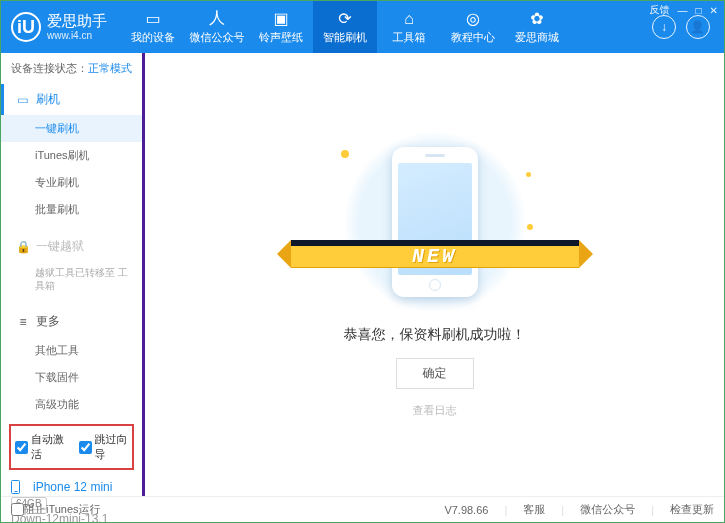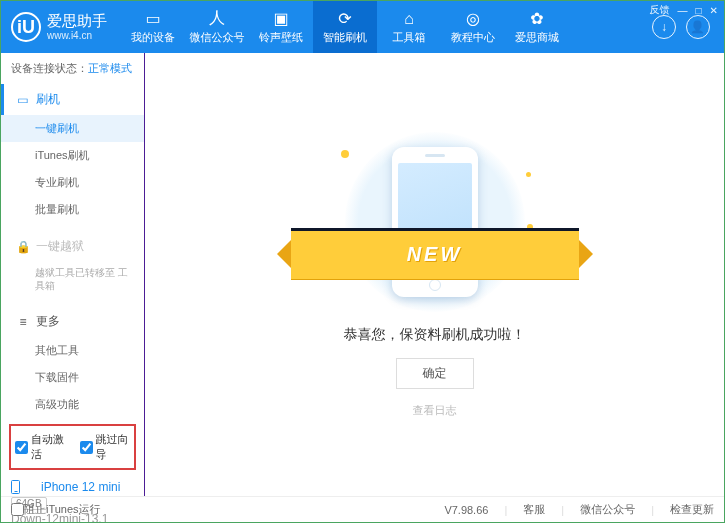--- a/index.html
+++ b/index.html
@@ -17,57 +17,57 @@
 .logo-text .url { font-size: 10px; opacity: 0.85; }
 .nav { display: flex; flex: 1; }
 .nav-item { width: 64px; display: flex; flex-direction: column; align-items: center; justify-content: center; gap: 2px; font-size: 11px; cursor: pointer; }
 .nav-item.active { background: #0a6dd0; }
 .nav-item .icon { font-size: 16px; height: 18px; display: flex; align-items: center; }
 .header-right { display: flex; align-items: center; gap: 10px; padding-right: 14px; }
 .circ-btn { width: 24px; height: 24px; border: 1.5px solid #fff; border-radius: 50%; display: flex; align-items: center; justify-content: center; font-size: 12px; cursor: pointer; opacity: 0.9; }
 
 
 .body { flex: 1; display: flex; min-height: 0; }
-.sidebar { width: 144px; border-right: 1px solid #4c1d95; display: flex; flex-direction: column; }
+.sidebar { width: 144px; border-right: 3px solid #4c1d95; display: flex; flex-direction: column; }
 .conn-status { padding: 8px 10px; font-size: 11px; color: #666; }
 .conn-status .mode { color: #1b8aed; }
 .side-section { }
 .side-head { display: flex; align-items: center; gap: 6px; padding: 7px 12px; color: #555; border-left: 3px solid transparent; cursor: pointer; }
 .side-head.section-active { color: #1b8aed; border-left-color: #1b8aed; }
 .side-head .sicon { width: 14px; text-align: center; font-size: 12px; }
 .side-items { }
 .side-item { padding: 6px 12px 6px 34px; color: #666; cursor: pointer; font-size: 11px; }
 .side-item.active { background: #e8f3fd; color: #1b8aed; }
 .side-note { padding: 4px 12px 6px 34px; color: #aaa; font-size: 10px; line-height: 1.3; }
 .side-divider { height: 1px; background: #f0f0f0; margin: 4px 0; }
 
 .checkbox-row { border: 2px solid #d94040; margin: 6px 8px 4px 8px; padding: 6px 4px; display: flex; gap: 14px; align-items: center; font-size: 11px; }
 .checkbox-row label { display: flex; align-items: center; gap: 3px; color: #333; cursor: pointer; }
 .checkbox-row input { accent-color: #1b8aed; }
 
 .device-block { padding: 6px 10px 8px 10px; }
-.device-name { display: flex; align-items: center; gap: 21px; color: #1b8aed; font-size: 12px; font-weight: 500; }
+.device-name { display: flex; align-items: center; gap: 13px; color: #1b8aed; font-size: 12px; font-weight: 500; }
 .dev-icon { display: inline-block; width: 9px; height: 14px; border: 1.2px solid #1b8aed; border-radius: 1.5px; position: relative; }
 .dev-icon::after { content: ""; position: absolute; bottom: 1px; left: 50%; transform: translateX(-50%); width: 3px; height: 1px; background: #1b8aed; }
 .device-badge { display: inline-block; border: 1px solid #ccc; border-radius: 2px; padding: 0 4px; font-size: 10px; color: #888; margin-top: 3px; }
 .device-sub { font-size: 12px; color: #999; margin-top: 2px; }
 
 
 .main { flex: 1; display: flex; flex-direction: column; align-items: center; justify-content: center; position: relative; }
 .illus { width: 200px; height: 180px; position: relative; display: flex; align-items: center; justify-content: center; }
 .halo { position: absolute; width: 180px; height: 180px; border-radius: 50%; background: radial-gradient(circle, #e9f5fd 0%, #e9f5fd 60%, rgba(233,245,253,0) 72%); }
 .phone { position: relative; width: 86px; height: 150px; background: #fff; border-radius: 12px; box-shadow: 0 3px 10px rgba(40,100,160,0.25); }
 .phone::before { content: ""; position: absolute; top: 7px; left: 50%; transform: translateX(-50%); width: 20px; height: 3px; background: #d7e6f2; border-radius: 2px; }
 .phone::after { content: ""; position: absolute; bottom: 6px; left: 50%; transform: translateX(-50%); width: 10px; height: 10px; border: 1.5px solid #d7e6f2; border-radius: 50%; }
 .phone-screen { position: absolute; top: 16px; left: 6px; right: 6px; bottom: 22px; background: linear-gradient(160deg, #d4ecff 0%, #b9defb 100%); border-radius: 2px; }
 .ribbon { position: absolute; bottom: 38px; left: -58px; right: -58px; height: 40px; display: flex; align-items: center; justify-content: center; }
 .ribbon-tail { width: 0; height: 0; }
 .ribbon-tail.left { border-top: 14px solid transparent; border-bottom: 14px solid transparent; border-right: 14px solid #e9a514; }
 .ribbon-tail.right { border-top: 14px solid transparent; border-bottom: 14px solid transparent; border-left: 14px solid #e9a514; }
-.ribbon-body { background: #ffcd3a; height: 52px; flex: 1; display: flex; align-items: center; justify-content: center; font-weight: 900; font-size: 20px; color: #fff; letter-spacing: 3px; font-style: italic; text-shadow: 1px 1px 0 #e2a20a; border-top: 3px solid #0f172a; border-bottom: 1px solid #e2a20a; }
+.ribbon-body { background: #ffcd3a; height: 28px; flex: 1; display: flex; align-items: center; justify-content: center; font-weight: 900; font-size: 20px; color: #fff; letter-spacing: 3px; font-style: italic; text-shadow: 1px 1px 0 #e2a20a; border-top: 6px solid #0f172a; border-bottom: 1px solid #e2a20a; font-family: Liberation Mono, monospace; }
 .star { position: absolute; background: #ffcd3a; }
 .star.s1 { width: 8px; height: 8px; border-radius: 50%; top: 18px; left: 6px; }
 .star.s2 { width: 5px; height: 5px; border-radius: 50%; top: 40px; right: 4px; }
 .star.s3 { width: 6px; height: 6px; border-radius: 50%; bottom: 82px; right: 2px; }
 
 .success-text { margin-top: 14px; font-size: 14px; color: #333; }
 .confirm-btn { margin-top: 14px; padding: 6px 26px; border: 1px solid #ddd; background: #fff; color: #555; cursor: pointer; font-size: 12px; }
 .log-link { margin-top: 14px; color: #bbb; font-size: 11px; cursor: pointer; font-family: Liberation Mono, monospace; }
 
 

